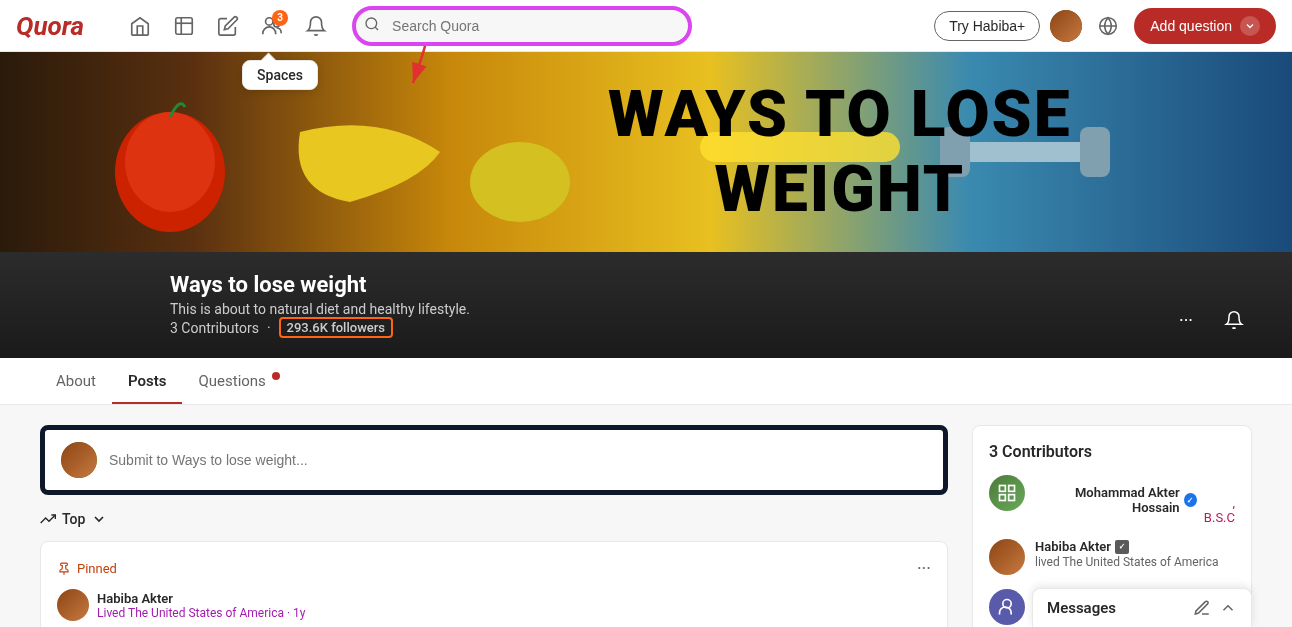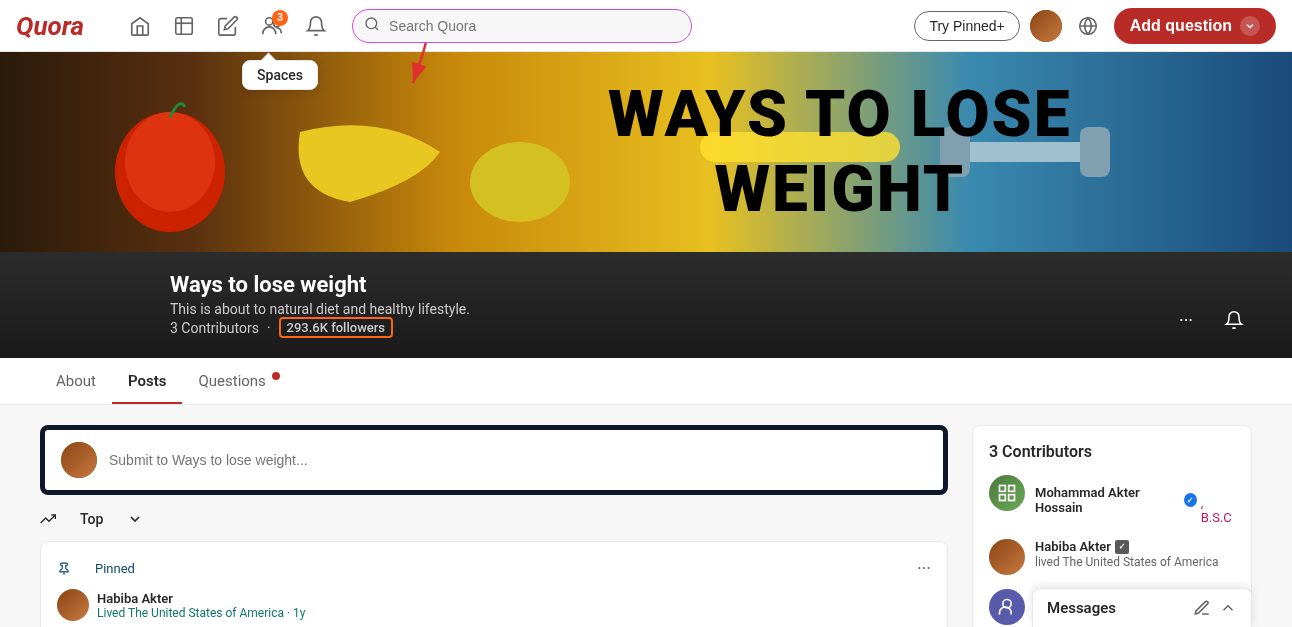--- a/index.html
+++ b/index.html
@@ -90,21 +90,21 @@
     }
     .search-bar {
       flex: 1;
       max-width: 340px;
       margin: 0 16px;
       position: relative;
     }
     .search-bar input {
       width: 100%;
       padding: 8px 16px 8px 36px;
-      border: 1px solid #d946ef;
+      border: 4px solid #d946ef;
       border-radius: 20px;
       font-size: 14px;
       color: #636466;
       outline: none;
       background: #f7f7f8;
     }
     .search-bar .search-icon-inner {
       position: absolute;
       left: 12px;
       top: 50%;
@@ -145,22 +145,22 @@
       color: #636466;
     }
     .add-question-btn {
       display: flex;
       align-items: center;
       background: #b92b27;
       color: #fff;
       border: none;
       border-radius: 20px;
       padding: 8px 16px;
-      font-size: 16px;
-      font-weight: 700;
+      font-size: 14px;
+      font-weight: 400;
       cursor: pointer;
       gap: 8px;
     }
     .add-question-btn .dropdown-arrow {
       width: 20px;
       height: 20px;
       background: rgba(255,255,255,0.2);
       border-radius: 50%;
       display: flex;
       align-items: center;
@@ -379,21 +379,21 @@
       outline: none;
       font-size: 14px;
       color: #636466;
       background: transparent;
     }
 
     
     .sort-bar {
       display: flex;
       align-items: center;
-      gap: 24px;
+      gap: 6px;
       margin-bottom: 14px;
       font-size: 14px;
       font-weight: 500;
       color: #282829;
       cursor: pointer;
     }
     .sort-bar svg { width: 16px; height: 16px; }
 
     
     .post-card {
@@ -404,23 +404,23 @@
     }
     .pin-header {
       display: flex;
       align-items: center;
       justify-content: space-between;
       margin-bottom: 10px;
     }
     .pin-label {
       display: flex;
       align-items: center;
-      gap: 24px;
+      gap: 6px;
       font-size: 13px;
-      color: #0c4a6e;
+      color: #c2410c;
     }
     .post-author {
       display: flex;
       align-items: center;
       gap: 8px;
       margin-top: 8px;
     }
     .author-avatar {
       width: 32px;
       height: 32px;
@@ -428,21 +428,21 @@
       background: linear-gradient(135deg, #8b4513, #c87941);
       flex-shrink: 0;
     }
     .author-name {
       font-size: 13px;
       font-weight: 600;
       color: #282829;
     }
     .author-meta {
       font-size: 12px;
-      color: #0f766e;
+      color: #a21caf;
     }
     .more-dots {
       color: #636466;
       font-size: 18px;
       cursor: pointer;
     }
 
     
     .contributors-card {
       background: #fff;
@@ -455,20 +455,21 @@
       font-size: 16px;
       font-weight: 600;
       color: #282829;
       margin-bottom: 14px;
     }
     .contributor-item {
       display: flex;
       align-items: flex-start;
       gap: 10px;
       margin-bottom: 14px;
+      text-align: right;
     }
     .contributor-avatar {
       width: 36px;
       height: 36px;
       border-radius: 50%;
       flex-shrink: 0;
     }
     .contributor-info .name {
       font-size: 13px;
       font-weight: 600;
@@ -594,21 +595,21 @@
     <span class="search-icon-inner">
       <svg width="16" height="16" viewBox="0 0 24 24" fill="none" stroke="currentColor" stroke-width="2">
           <circle cx="11" cy="11" r="8"></circle>
           <line x1="21" y1="21" x2="16.65" y2="16.65"></line>
         </svg>
     </span>
     <input type="text" placeholder="Search Quora" style="">
   </div>
 
   <div class="navbar-right">
-    <button class="try-plus-btn">Try Pinned+</button>
+    <button class="try-plus-btn">Try Habiba+</button>
     <div class="avatar-circle">
       <div style="width:100%;height:100%;background:linear-gradient(135deg,#8b4513,#c87941);border-radius:50%;"></div>
     </div>
     <div class="globe-icon-btn">
       <svg width="20" height="20" viewBox="0 0 24 24" fill="none" stroke="currentColor" stroke-width="1.8">
           <circle cx="12" cy="12" r="10"></circle>
           <line x1="2" y1="12" x2="22" y2="12"></line>
           <path d="M12 2a15.3 15.3 0 014 10 15.3 15.3 0 01-4 10 15.3 15.3 0 01-4-10 15.3 15.3 0 014-10z"></path>
         </svg>
     </div>

